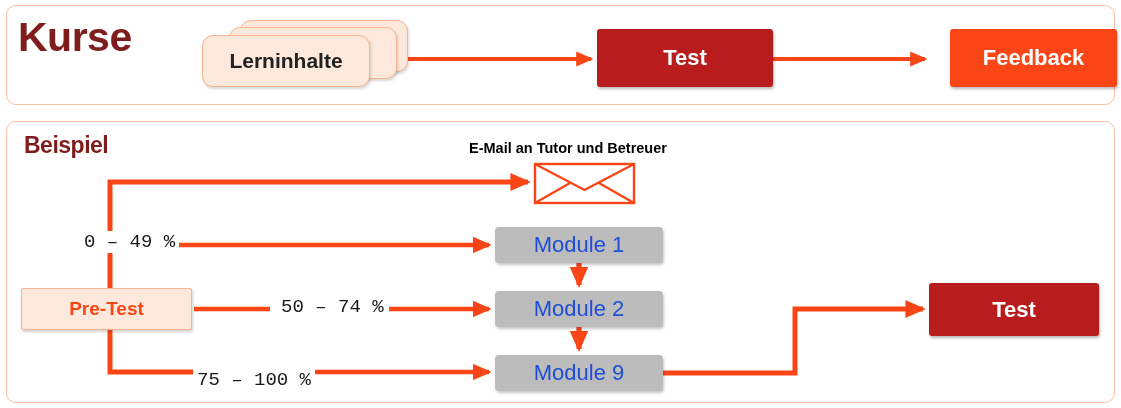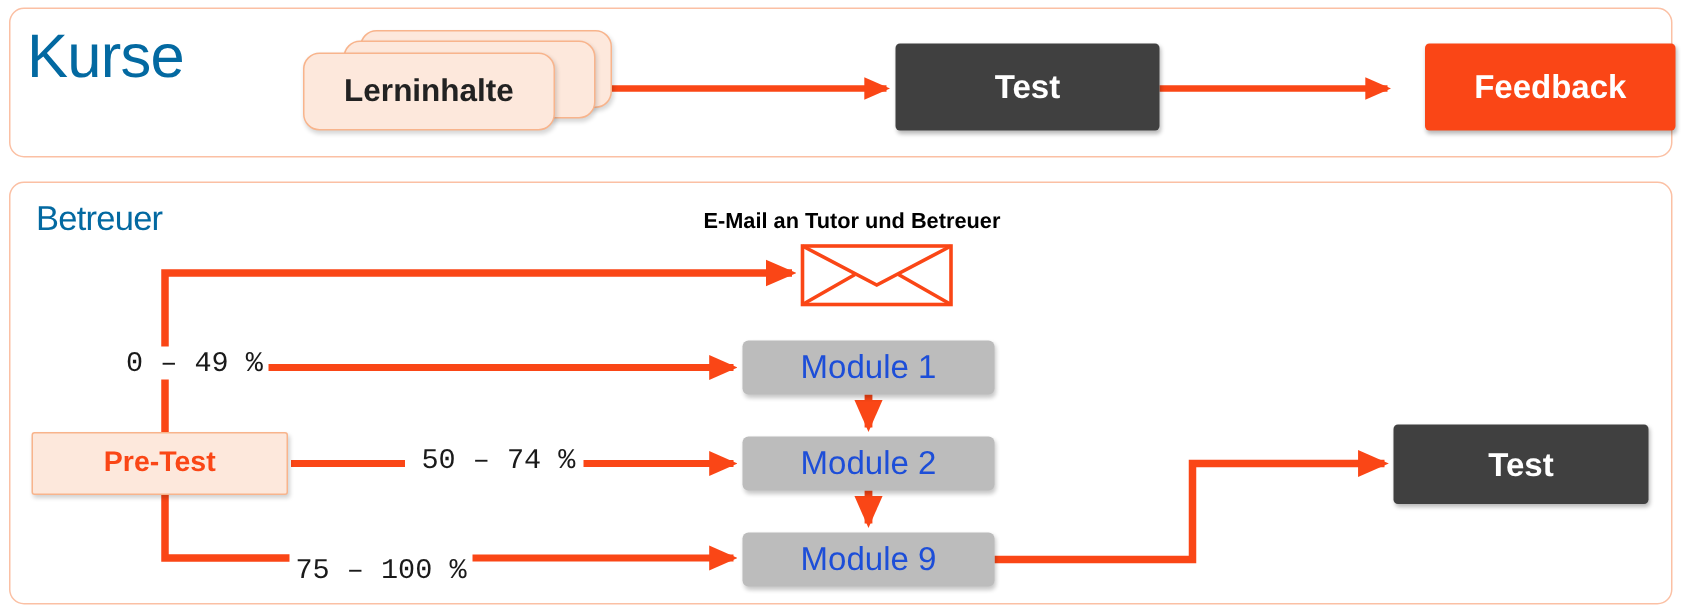--- a/index.html
+++ b/index.html
@@ -30,22 +30,22 @@
   }
   #panel-beispiel {
     left: 6px;
     top: 121px;
     width: 1109px;
     height: 282px;
   }
 
   .panel-title {
     position: absolute;
-    color: #0369a1;
-    font-weight: normal;
+    color: #7f1d1d;
+    font-weight: bold;
     letter-spacing: -0.5px;
     white-space: nowrap;
     user-select: none;
   }
   #title-kurse {
     left: 18px;
     top: 14px;
     font-size: 41px;
   }
   #title-beispiel {
@@ -59,21 +59,21 @@
     position: absolute;
     box-sizing: border-box;
     display: flex;
     align-items: center;
     justify-content: center;
     white-space: nowrap;
     user-select: none;
   }
 
   .node-dark {
-    background: #404040;
+    background: #b91c1c;
     color: #ffffff;
     font-weight: bold;
     border-radius: 3px;
     box-shadow: 1px 2px 3px rgba(0,0,0,0.28);
   }
   .node-orange {
     background: #fa4616;
     color: #ffffff;
     font-weight: bold;
     border-radius: 3px;
@@ -183,21 +183,21 @@
       <path d="M 0 0.6 L 10 5 L 0 9.4 z" fill="#FA4616"></path>
     </marker>
   </defs>
 
   <path d="M 393 59 L 591 59" stroke="#FA4616" stroke-width="4.2" fill="none" marker-end="url(#arrow-orange)"></path>
 
   <path d="M 773 59 L 925 59" stroke="#FA4616" stroke-width="4.2" fill="none" marker-end="url(#arrow-orange)"></path>
 </svg>
 
 <div class="panel" id="panel-beispiel">
-  <div class="panel-title" id="title-beispiel">Betreuer</div>
+  <div class="panel-title" id="title-beispiel">Beispiel</div>
 </div>
 
 <svg id="edges-bottom" viewBox="0 0 1121 408" xmlns="http://www.w3.org/2000/svg">
 
   <path d="M 110 309 L 110 182 L 528 182" stroke="#FA4616" stroke-width="5" fill="none" stroke-linecap="butt" marker-end="url(#arrow-orange)"></path>
 
   <path d="M 110 309 L 110 372 L 196 372" stroke="#FA4616" stroke-width="5" fill="none" stroke-linecap="butt"></path>
 
   <path d="M 168 245 L 489 245" stroke="#FA4616" stroke-width="4.6" fill="none" marker-end="url(#arrow-orange)"></path>
 

